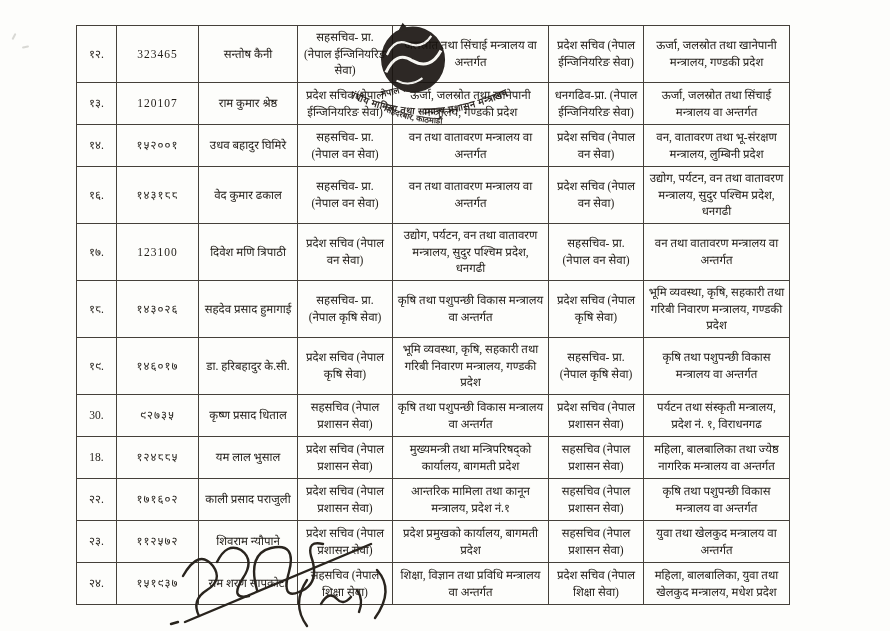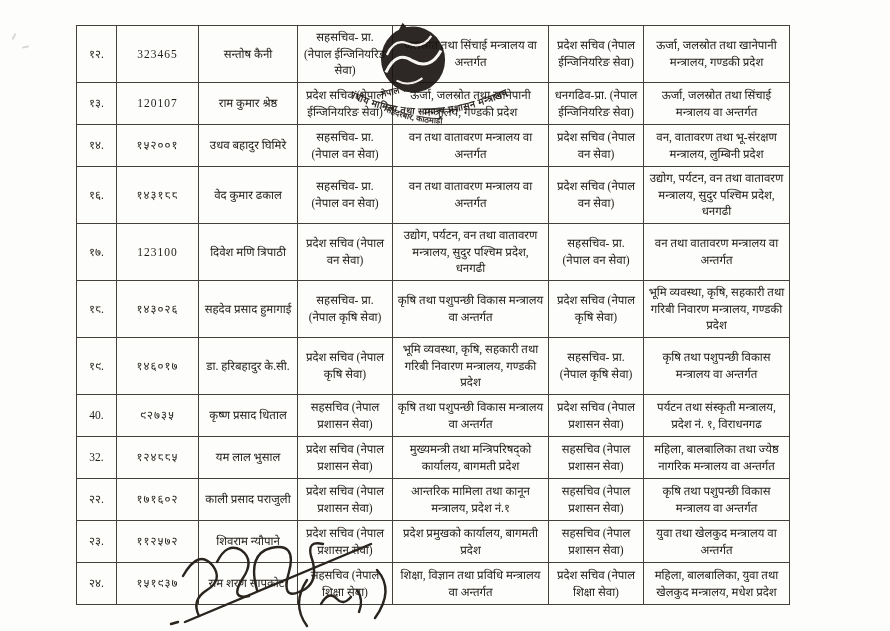--- a/index.html
+++ b/index.html
@@ -123,30 +123,30 @@
           <tr>
       <td class="c-sn">१९.</td>
       <td class="c-id">१४६०१७</td>
       <td class="c-name">डा. हरिबहादुर के.सी.</td>
       <td class="c-pos">प्रदेश सचिव (नेपाल कृषि सेवा)</td>
       <td class="c-min">भूमि व्यवस्था, कृषि, सहकारी तथा गरिबी निवारण मन्त्रालय, गण्डकी प्रदेश</td>
       <td class="c-pos2">सहसचिव- प्रा. (नेपाल कृषि सेवा)</td>
       <td class="c-min2">कृषि तथा पशुपन्छी विकास मन्त्रालय वा अन्तर्गत</td>
     </tr>
           <tr>
-      <td class="c-sn">40.</td>
+      <td class="c-sn">30.</td>
       <td class="c-id">९२७३५</td>
       <td class="c-name">कृष्ण प्रसाद धिताल</td>
       <td class="c-pos">सहसचिव (नेपाल प्रशासन सेवा)</td>
       <td class="c-min">कृषि तथा पशुपन्छी विकास मन्त्रालय वा अन्तर्गत</td>
       <td class="c-pos2">प्रदेश सचिव (नेपाल प्रशासन सेवा)</td>
       <td class="c-min2">पर्यटन तथा संस्कृती मन्त्रालय, प्रदेश नं. १, विराधनगढ</td>
     </tr>
           <tr>
-      <td class="c-sn">32.</td>
+      <td class="c-sn">18.</td>
       <td class="c-id">१२४८८५</td>
       <td class="c-name">यम लाल भुसाल</td>
       <td class="c-pos">प्रदेश सचिव (नेपाल प्रशासन सेवा)</td>
       <td class="c-min">मुख्यमन्त्री तथा मन्त्रिपरिषद्को कार्यालय, बागमती प्रदेश</td>
       <td class="c-pos2">सहसचिव (नेपाल प्रशासन सेवा)</td>
       <td class="c-min2">महिला, बालबालिका तथा ज्येष्ठ नागरिक मन्त्रालय वा अन्तर्गत</td>
     </tr>
           <tr>
       <td class="c-sn">२२.</td>
       <td class="c-id">१७१६०२</td>

